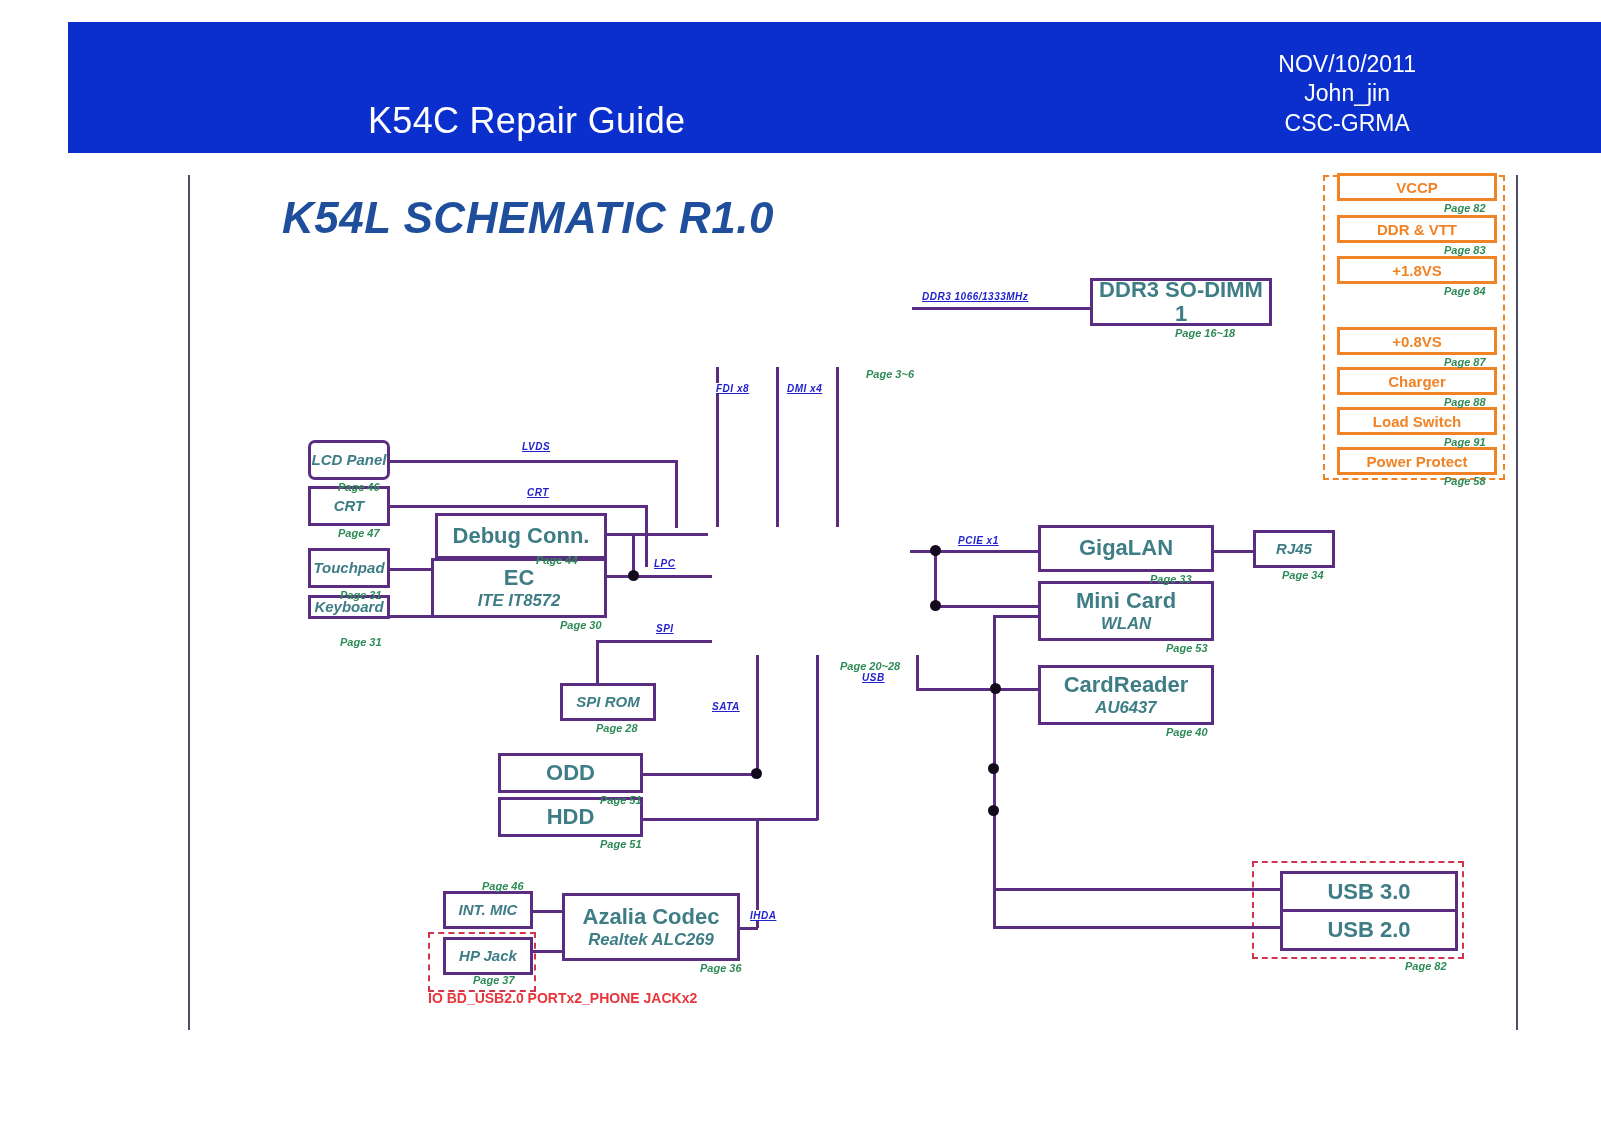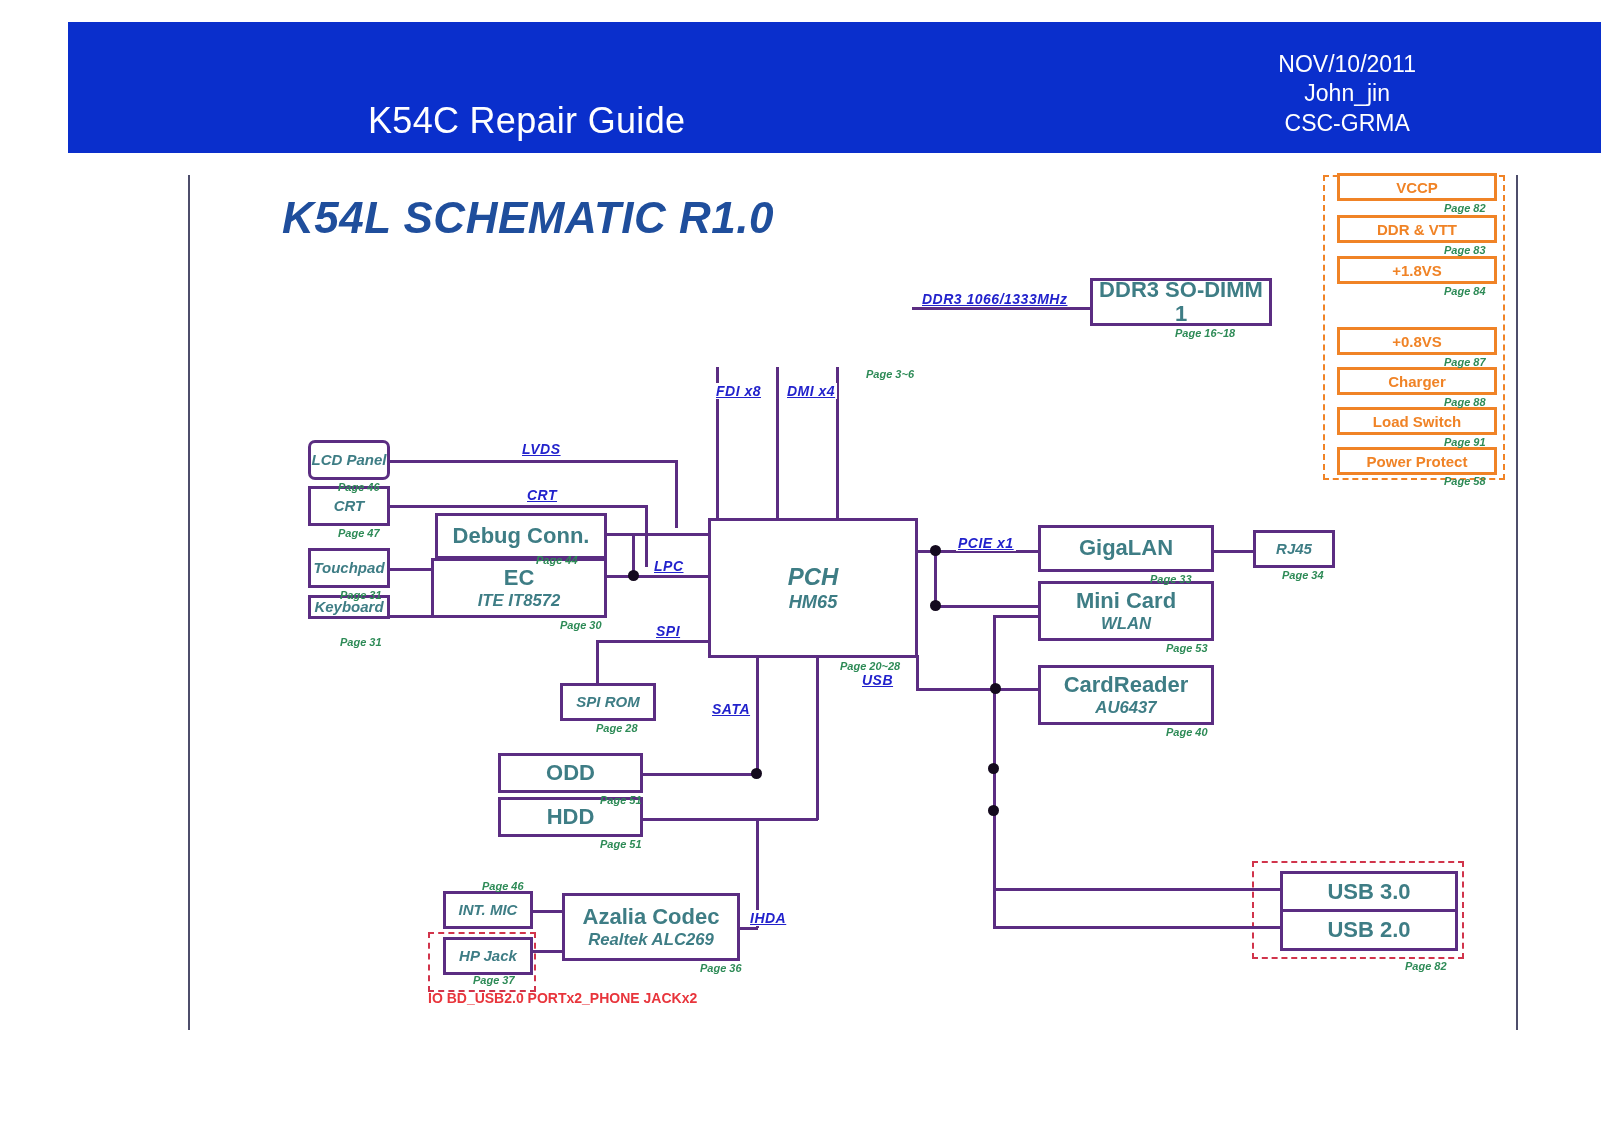--- a/index.html
+++ b/index.html
@@ -87,21 +87,21 @@
     font-weight: bold;
     font-style: italic;
     color: #2E8B57;
     white-space: nowrap;
     z-index: 6;
   }
 
   
   .buslabel {
     position: absolute;
-    font-size: 14px;
+    font-size: 10px;
     font-weight: bold;
     font-style: italic;
     color: #2222CC;
     text-decoration: underline;
     white-space: nowrap;
     letter-spacing: 0.5px;
     z-index: 7;
     background: #ffffff;
     padding: 0 2px;
   }
@@ -272,24 +272,20 @@
       <div class="t1">Debug Conn.</div>
     </div>
     <div class="pagelabel" style="left:346px; top:379px;">Page 44</div>
 
     <div class="box mid" style="left:241px; top:383px; width:176px; height:60px;">
       <div class="t1">EC</div>
       <div class="t2">ITE IT8572</div>
     </div>
     <div class="pagelabel" style="left:370px; top:444px;">Page 30</div>
 
-    <div class="box big" style="left:518px; top:343px; width:210px; height:140px;">
-      <div class="t1" style="font-style:italic;">PCH</div>
-      <div class="t2">HM65</div>
-    </div>
     <div class="pagelabel" style="left:650px; top:485px;">Page 20~28</div>
 
     <div class="box mid" style="left:848px; top:350px; width:176px; height:47px;">
       <div class="t1">GigaLAN</div>
     </div>
     <div class="pagelabel" style="left:960px; top:398px;">Page 33</div>
 
     <div class="box small" style="left:1063px; top:355px; width:82px; height:38px;">
       <div class="t1">RJ45</div>
     </div>

